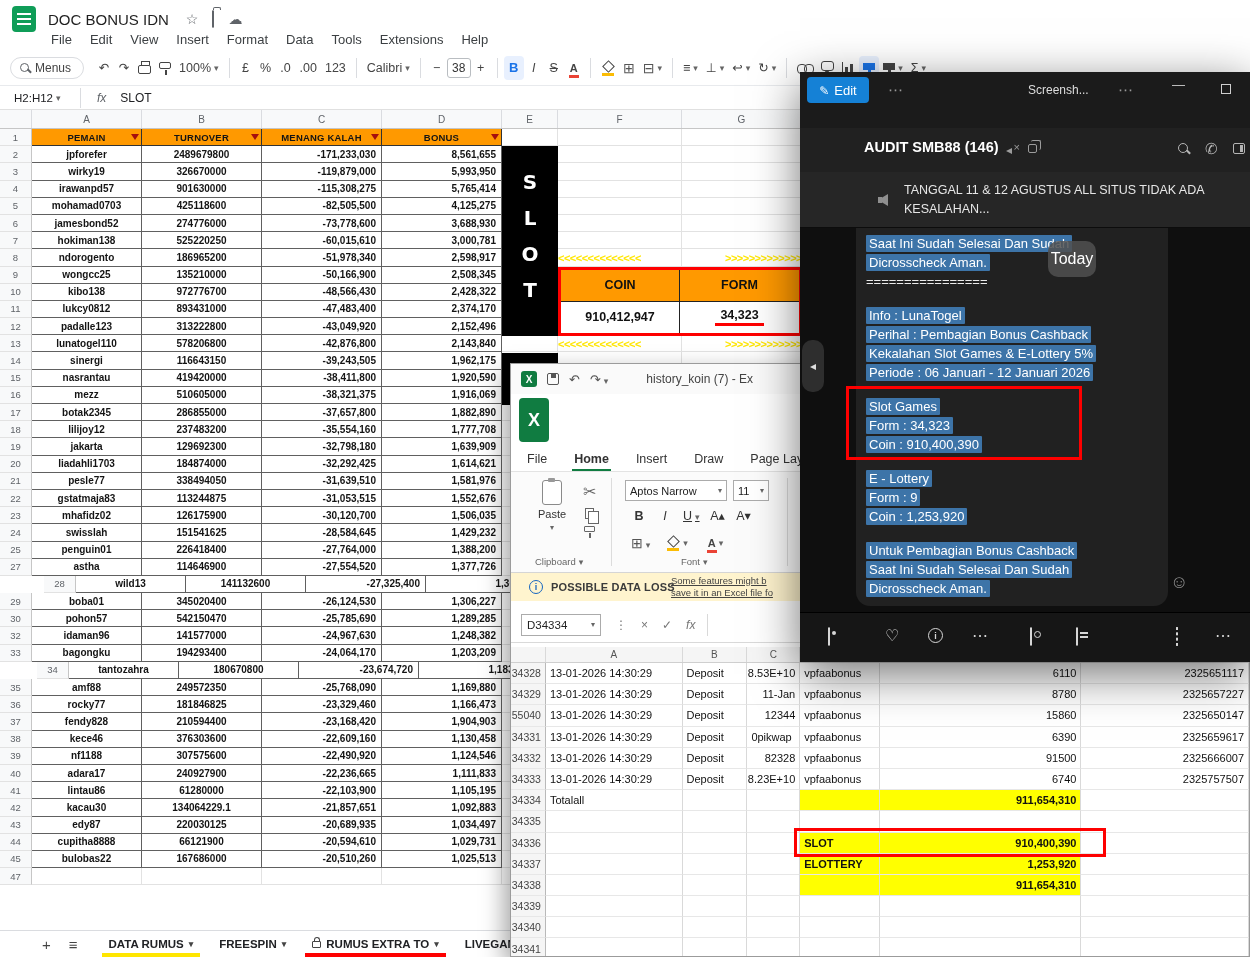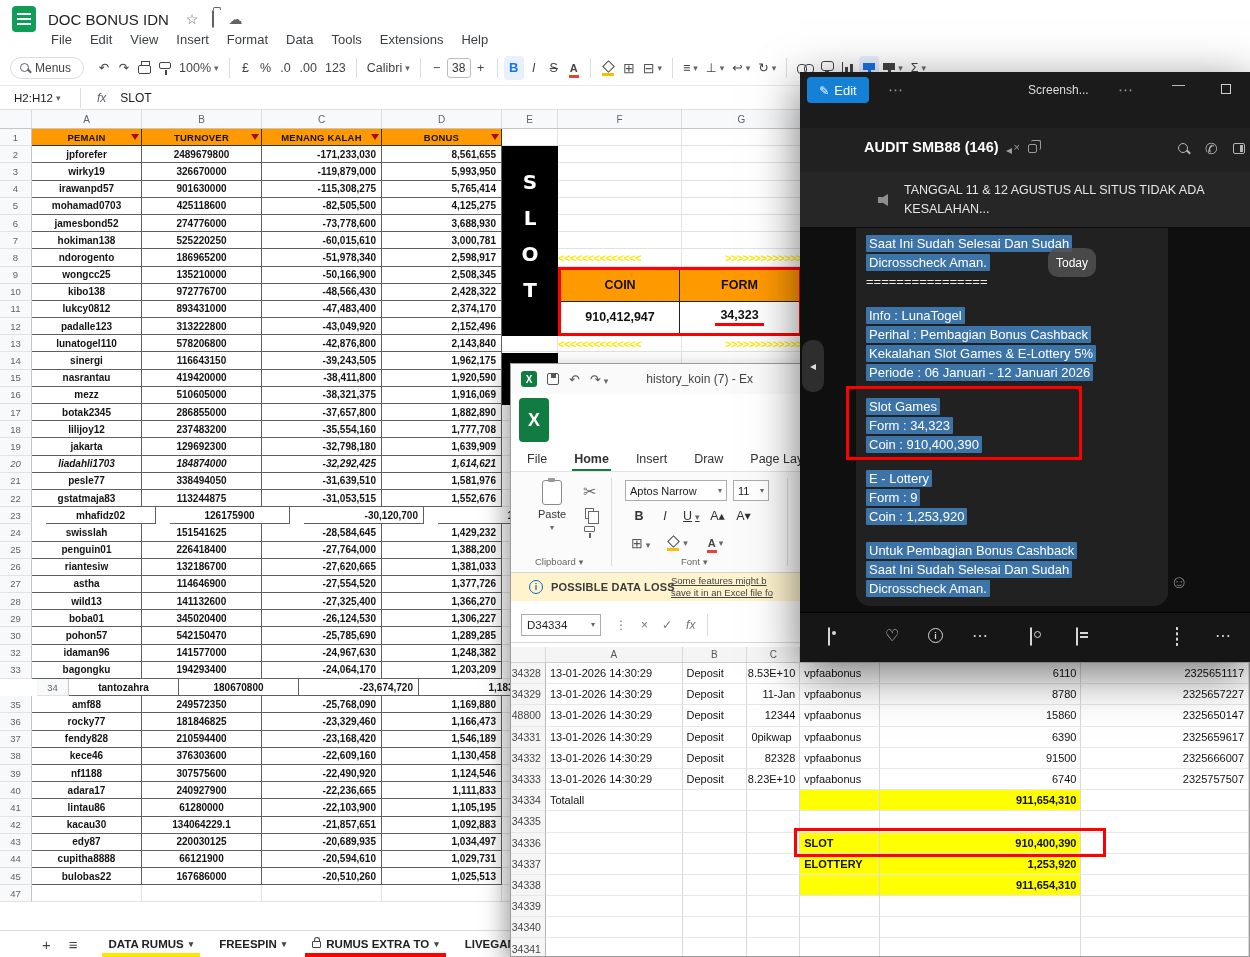--- a/index.html
+++ b/index.html
@@ -161,21 +161,21 @@
   .i-horn{position:absolute;left:78px;top:22px;width:0;height:0;border-top:6px solid transparent;border-bottom:6px solid transparent;border-right:10px solid #8f8f8f;}
   .i-horn::after{content:"";position:absolute;left:0;top:-3px;width:4px;height:6px;background:#8f8f8f;}
   .pin-l1{position:absolute;left:104px;top:11px;font-size:12.5px;color:#e6e6e6;white-space:nowrap;}
   .pin-l2{position:absolute;left:104px;top:30px;font-size:12.5px;color:#e6e6e6;}
   #ov-chat{position:absolute;left:0;top:156px;right:0;bottom:50px;background:#0f0f0f;overflow:hidden;}
   #bubble{position:absolute;left:56px;top:0;width:312px;height:378px;background:#212121;border-radius:0 0 14px 14px;padding:6px 10px;}
   .msg-line{height:19px;line-height:19px;font-size:13px;white-space:nowrap;}
   .msg-line.gap{margin-top:15px;}
   .hl{background:#3d74a8;color:#fff;padding:1px 3px;border-radius:1px;}
   .nohl{color:#ececec;}
-  #today{position:absolute;left:248px;top:20px;width:48px;height:29px;background:rgba(80,80,80,.85);border-radius:10px;color:#fff;font-size:12px;display:flex;align-items:center;justify-content:center;}
+  #today{position:absolute;left:248px;top:13px;width:48px;height:36px;background:rgba(80,80,80,.85);border-radius:10px;color:#fff;font-size:16px;display:flex;align-items:center;justify-content:center;}
   #ov-redbox{position:absolute;left:46px;top:158px;width:236px;height:74px;border:3px solid #fe0000;pointer-events:none;}
   #smiley{position:absolute;left:370px;top:344px;color:#8a8a8a;font-size:18px;}
   #ov-chevron{position:absolute;left:2px;top:268px;width:22px;height:52px;background:#2e2e2e;border-radius:10px;color:#ddd;display:flex;align-items:center;justify-content:center;font-size:12px;}
   #ov-bottom{position:absolute;left:0;bottom:0;width:100%;height:50px;background:#161616;border-top:1px solid #000;}
   .ob{position:absolute;top:15px;color:#d6d6d6;font-size:16px;line-height:16px;}
   .box-ic{width:17px;height:14px;border:1.6px solid #d6d6d6;border-radius:3px;position:relative;}
   .i-gallery::after{content:"";position:absolute;left:3px;top:3px;width:4px;height:4px;border-radius:50%;background:#d6d6d6;}
   .i-visual{width:15px;height:15px;border-radius:4px;}
   .i-visual::after{content:"";position:absolute;left:3.2px;top:3.2px;width:5px;height:5px;border:1.5px solid #d6d6d6;border-radius:50%;}
   .i-scan::after{content:"";position:absolute;left:3px;top:4px;width:8px;height:1.5px;background:#d6d6d6;box-shadow:0 4px 0 #d6d6d6;}
@@ -504,21 +504,21 @@
           <div class="gs-row" style="height: 17.2px;">
             <div class="gs-c num" style="width: 32px;">19</div>
             <div class="gs-c data al0" style="width: 110px;">jakarta</div>
             <div class="gs-c data al1" style="width: 120px;">129692300</div>
             <div class="gs-c data al2" style="width: 120px;">-32,798,180</div>
             <div class="gs-c data al3" style="width: 120px;">1,639,909</div>
             <div class="gs-c lite" style="width: 56px;"></div>
             <div class="gs-c lite" style="width: 124px;"></div>
             <div class="gs-c lite" style="width: 120px;"></div>
           </div>
-          <div class="gs-row" style="height: 17.2px; font-style: italic;">
+          <div class="gs-row" style="height: 17.2px;">
             <div class="gs-c num" style="width: 32px;">20</div>
             <div class="gs-c data al0" style="width: 110px;">liadahli1703</div>
             <div class="gs-c data al1" style="width: 120px;">184874000</div>
             <div class="gs-c data al2" style="width: 120px;">-32,292,425</div>
             <div class="gs-c data al3" style="width: 120px;">1,614,621</div>
             <div class="gs-c lite" style="width: 56px;"></div>
             <div class="gs-c lite" style="width: 124px;"></div>
             <div class="gs-c lite" style="width: 120px;"></div>
           </div>
           <div class="gs-row" style="height: 17.2px;">
@@ -534,21 +534,21 @@
           <div class="gs-row" style="height: 17.2px;">
             <div class="gs-c num" style="width: 32px;">22</div>
             <div class="gs-c data al0" style="width: 110px;">gstatmaja83</div>
             <div class="gs-c data al1" style="width: 120px;">113244875</div>
             <div class="gs-c data al2" style="width: 120px;">-31,053,515</div>
             <div class="gs-c data al3" style="width: 120px;">1,552,676</div>
             <div class="gs-c lite" style="width: 56px;"></div>
             <div class="gs-c lite" style="width: 124px;"></div>
             <div class="gs-c lite" style="width: 120px;"></div>
           </div>
-          <div class="gs-row" style="height: 17.2px; gap: 14px;">
+          <div class="gs-row" style="height: 17.2px;">
             <div class="gs-c num" style="width: 32px;">23</div>
             <div class="gs-c data al0" style="width: 110px;">mhafidz02</div>
             <div class="gs-c data al1" style="width: 120px;">126175900</div>
             <div class="gs-c data al2" style="width: 120px;">-30,120,700</div>
             <div class="gs-c data al3" style="width: 120px;">1,506,035</div>
             <div class="gs-c lite" style="width: 56px;"></div>
             <div class="gs-c lite" style="width: 124px;"></div>
             <div class="gs-c lite" style="width: 120px;"></div>
           </div>
           <div class="gs-row" style="height: 17.2px;">
@@ -565,40 +565,30 @@
             <div class="gs-c num" style="width: 32px;">25</div>
             <div class="gs-c data al0" style="width: 110px;">penguin01</div>
             <div class="gs-c data al1" style="width: 120px;">226418400</div>
             <div class="gs-c data al2" style="width: 120px;">-27,764,000</div>
             <div class="gs-c data al3" style="width: 120px;">1,388,200</div>
             <div class="gs-c lite" style="width: 56px;"></div>
             <div class="gs-c lite" style="width: 124px;"></div>
             <div class="gs-c lite" style="width: 120px;"></div>
           </div>
           <div class="gs-row" style="height: 17.2px;">
-            <div class="gs-c num" style="width: 32px;">26</div>
-            <div class="gs-c data al0" style="width: 110px;">riantesiw</div>
-            <div class="gs-c data al1" style="width: 120px;">132186700</div>
-            <div class="gs-c data al2" style="width: 120px;">-27,620,665</div>
-            <div class="gs-c data al3" style="width: 120px;">1,381,033</div>
-            <div class="gs-c lite" style="width: 56px;"></div>
-            <div class="gs-c lite" style="width: 124px;"></div>
-            <div class="gs-c lite" style="width: 120px;"></div>
-          </div>
-          <div class="gs-row" style="height: 17.2px;">
             <div class="gs-c num" style="width: 32px;">27</div>
             <div class="gs-c data al0" style="width: 110px;">astha</div>
             <div class="gs-c data al1" style="width: 120px;">114646900</div>
             <div class="gs-c data al2" style="width: 120px;">-27,554,520</div>
             <div class="gs-c data al3" style="width: 120px;">1,377,726</div>
             <div class="gs-c lite" style="width: 56px;"></div>
             <div class="gs-c lite" style="width: 124px;"></div>
             <div class="gs-c lite" style="width: 120px;"></div>
           </div>
-          <div class="gs-row" style="height: 17.2px;">
+          <div class="gs-row" style="height: 17.2px; padding-left: 44px;">
             <div class="gs-c num" style="width: 32px;">28</div>
             <div class="gs-c data al0" style="width: 110px;">wild13</div>
             <div class="gs-c data al1" style="width: 120px;">141132600</div>
             <div class="gs-c data al2" style="width: 120px;">-27,325,400</div>
             <div class="gs-c data al3" style="width: 120px;">1,366,270</div>
             <div class="gs-c lite" style="width: 56px;"></div>
             <div class="gs-c lite" style="width: 124px;"></div>
             <div class="gs-c lite" style="width: 120px;"></div>
           </div>
           <div class="gs-row" style="height: 17.2px;">
@@ -669,21 +659,21 @@
             <div class="gs-c data al3" style="width: 120px;">1,166,473</div>
             <div class="gs-c lite" style="width: 56px;"></div>
             <div class="gs-c lite" style="width: 124px;"></div>
             <div class="gs-c lite" style="width: 120px;"></div>
           </div>
           <div class="gs-row" style="height: 17.2px;">
             <div class="gs-c num" style="width: 32px;">37</div>
             <div class="gs-c data al0" style="width: 110px;">fendy828</div>
             <div class="gs-c data al1" style="width: 120px;">210594400</div>
             <div class="gs-c data al2" style="width: 120px;">-23,168,420</div>
-            <div class="gs-c data al3" style="width: 120px;">1,546,189</div>
+            <div class="gs-c data al3" style="width: 120px;">1,904,903</div>
             <div class="gs-c lite" style="width: 56px;"></div>
             <div class="gs-c lite" style="width: 124px;"></div>
             <div class="gs-c lite" style="width: 120px;"></div>
           </div>
           <div class="gs-row" style="height: 17.2px;">
             <div class="gs-c num" style="width: 32px;">38</div>
             <div class="gs-c data al0" style="width: 110px;">kece46</div>
             <div class="gs-c data al1" style="width: 120px;">376303600</div>
             <div class="gs-c data al2" style="width: 120px;">-22,609,160</div>
             <div class="gs-c data al3" style="width: 120px;">1,130,458</div>
@@ -922,21 +912,21 @@
         <div class="xl-row">
           <div class="xl-c xn" style="width: 35px;">34329</div>
           <div class="xl-c l" style="width: 137px;">13-01-2026 14:30:29</div>
           <div class="xl-c l" style="width: 65px;">Deposit</div>
           <div class="xl-c r" style="width: 53px;">11-Jan</div>
           <div class="xl-c l" style="width: 80px;">vpfaabonus</div>
           <div class="xl-c r" style="width: 202px;">8780</div>
           <div class="xl-c r" style="width: 168px;">2325657227</div>
         </div>
         <div class="xl-row">
-          <div class="xl-c xn" style="width: 35px;">48800</div>
+          <div class="xl-c xn" style="width: 35px;">55040</div>
           <div class="xl-c l" style="width: 137px;">13-01-2026 14:30:29</div>
           <div class="xl-c l" style="width: 65px;">Deposit</div>
           <div class="xl-c r" style="width: 53px;">12344</div>
           <div class="xl-c l" style="width: 80px;">vpfaabonus</div>
           <div class="xl-c r" style="width: 202px;">15860</div>
           <div class="xl-c r" style="width: 168px;">2325650147</div>
         </div>
         <div class="xl-row">
           <div class="xl-c xn" style="width: 35px;">34331</div>
           <div class="xl-c l" style="width: 137px;">13-01-2026 14:30:29</div>

